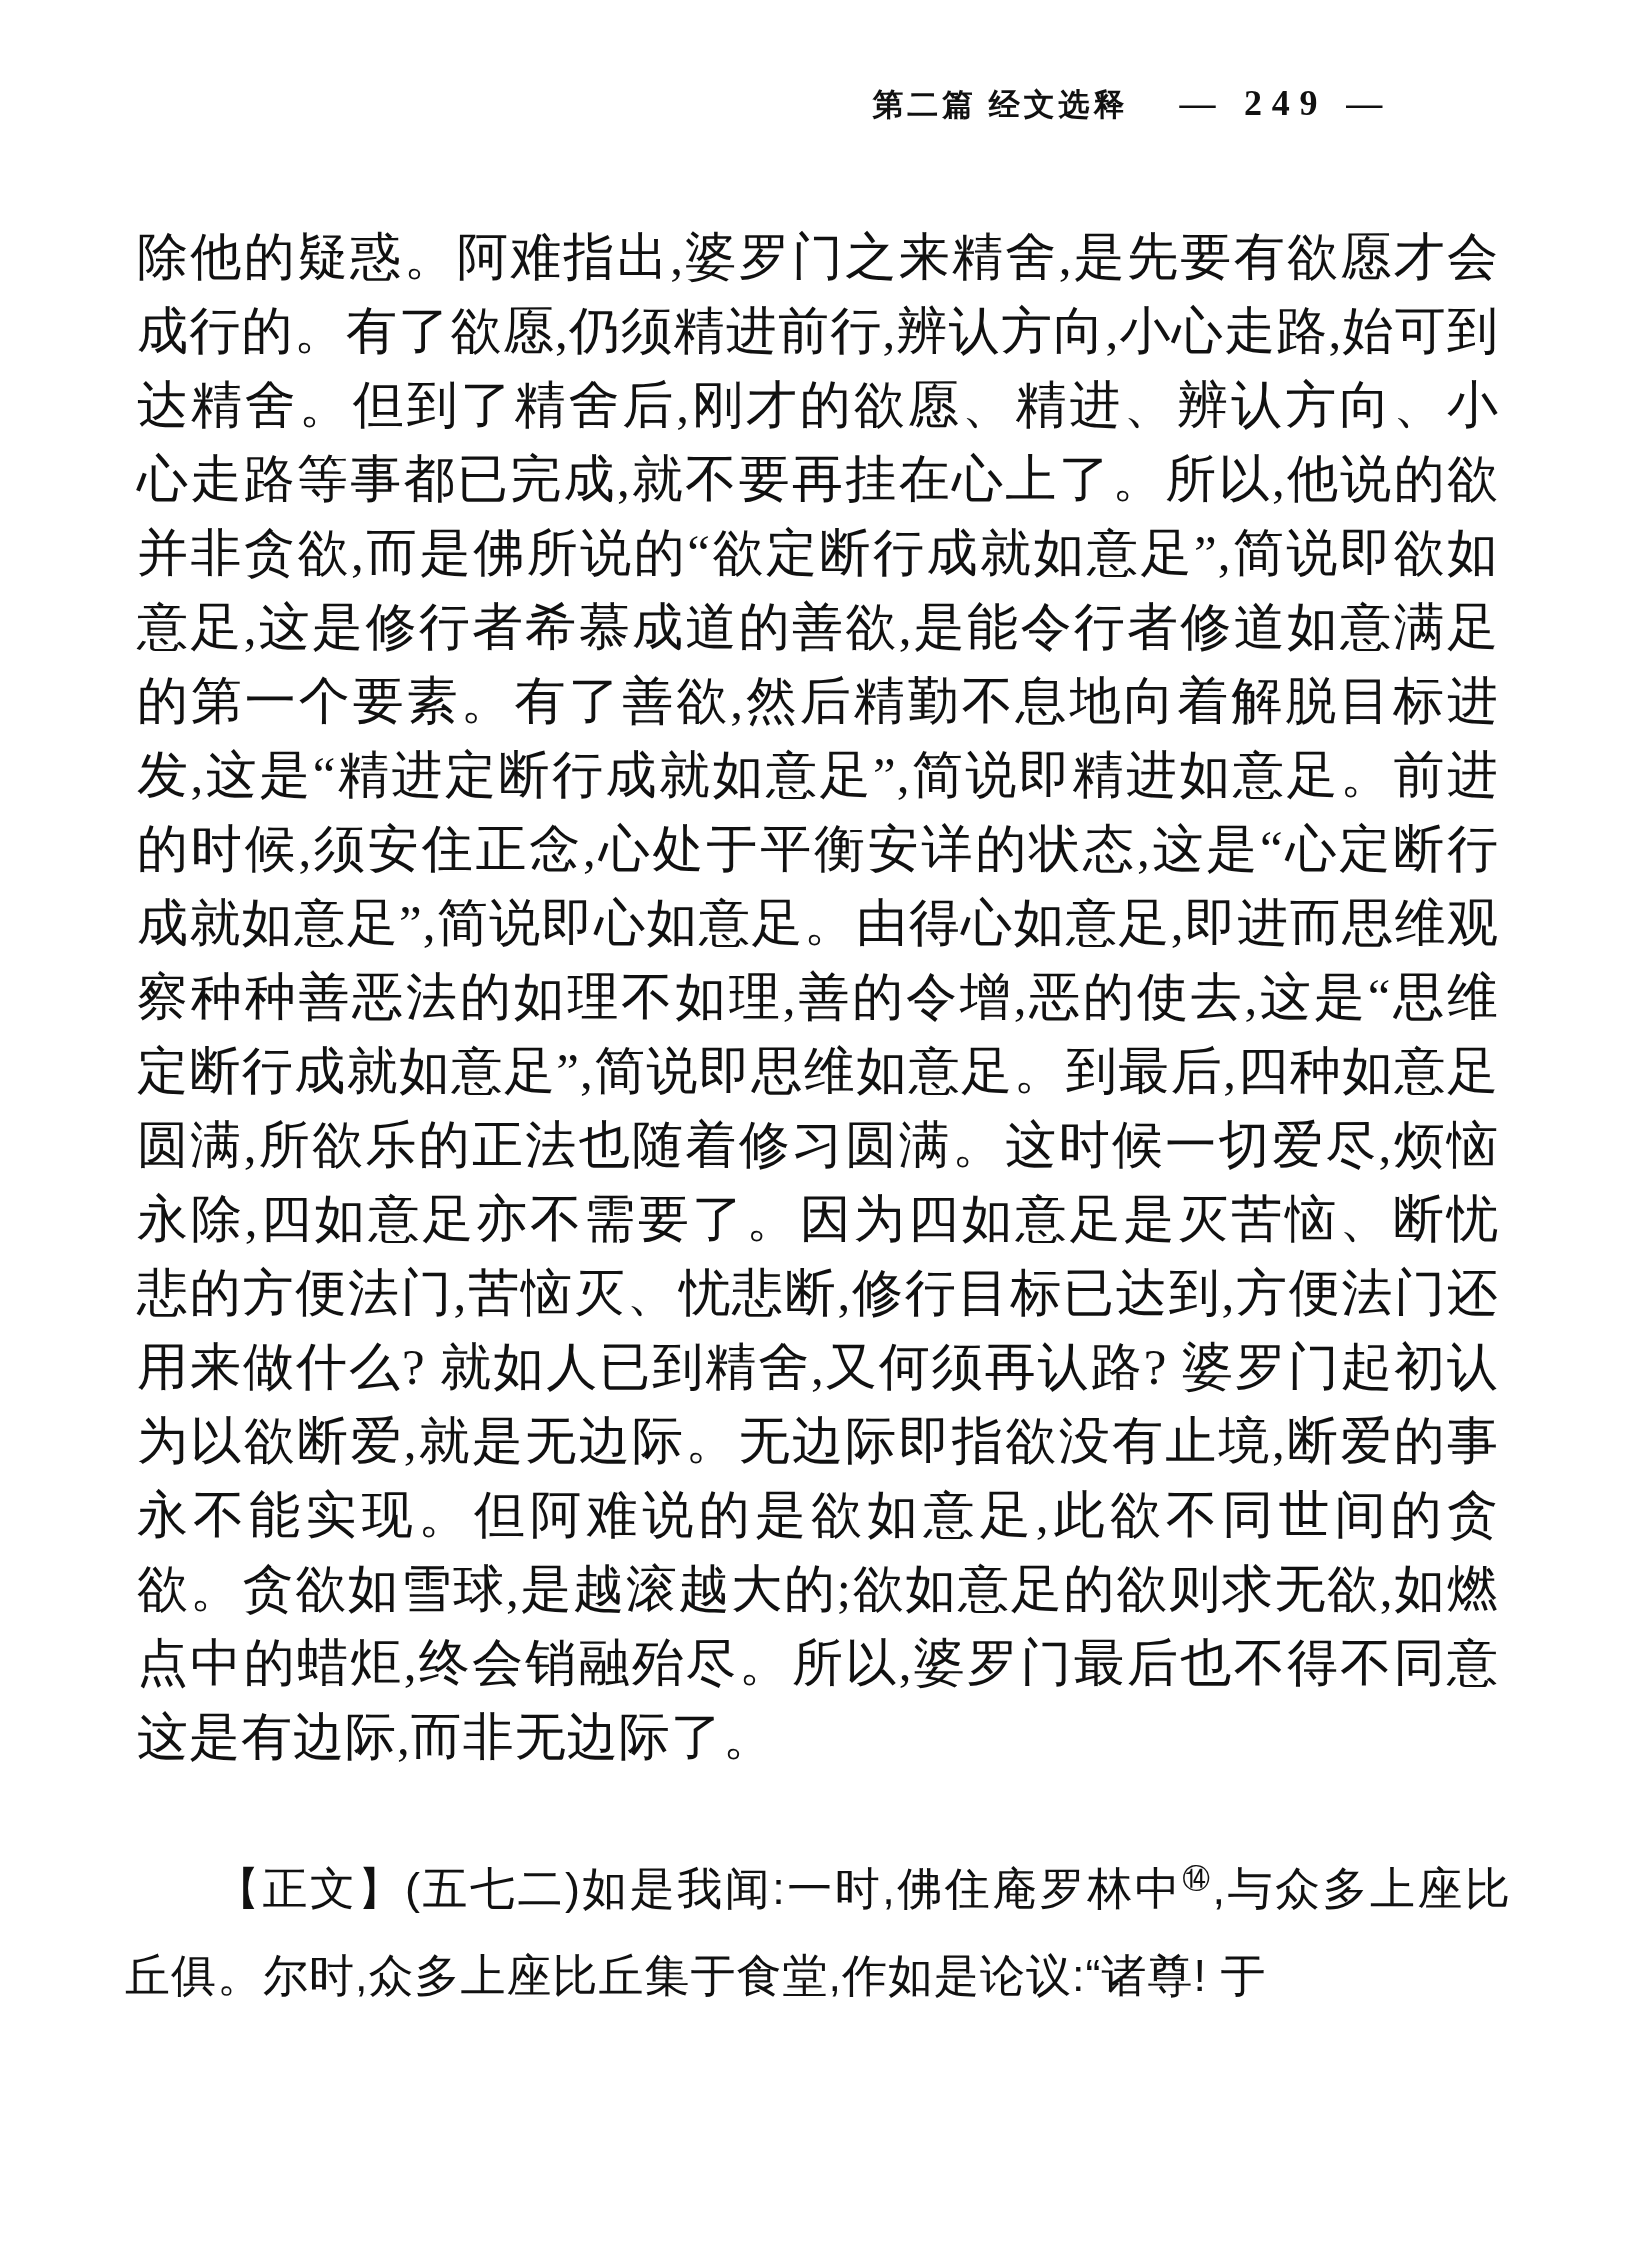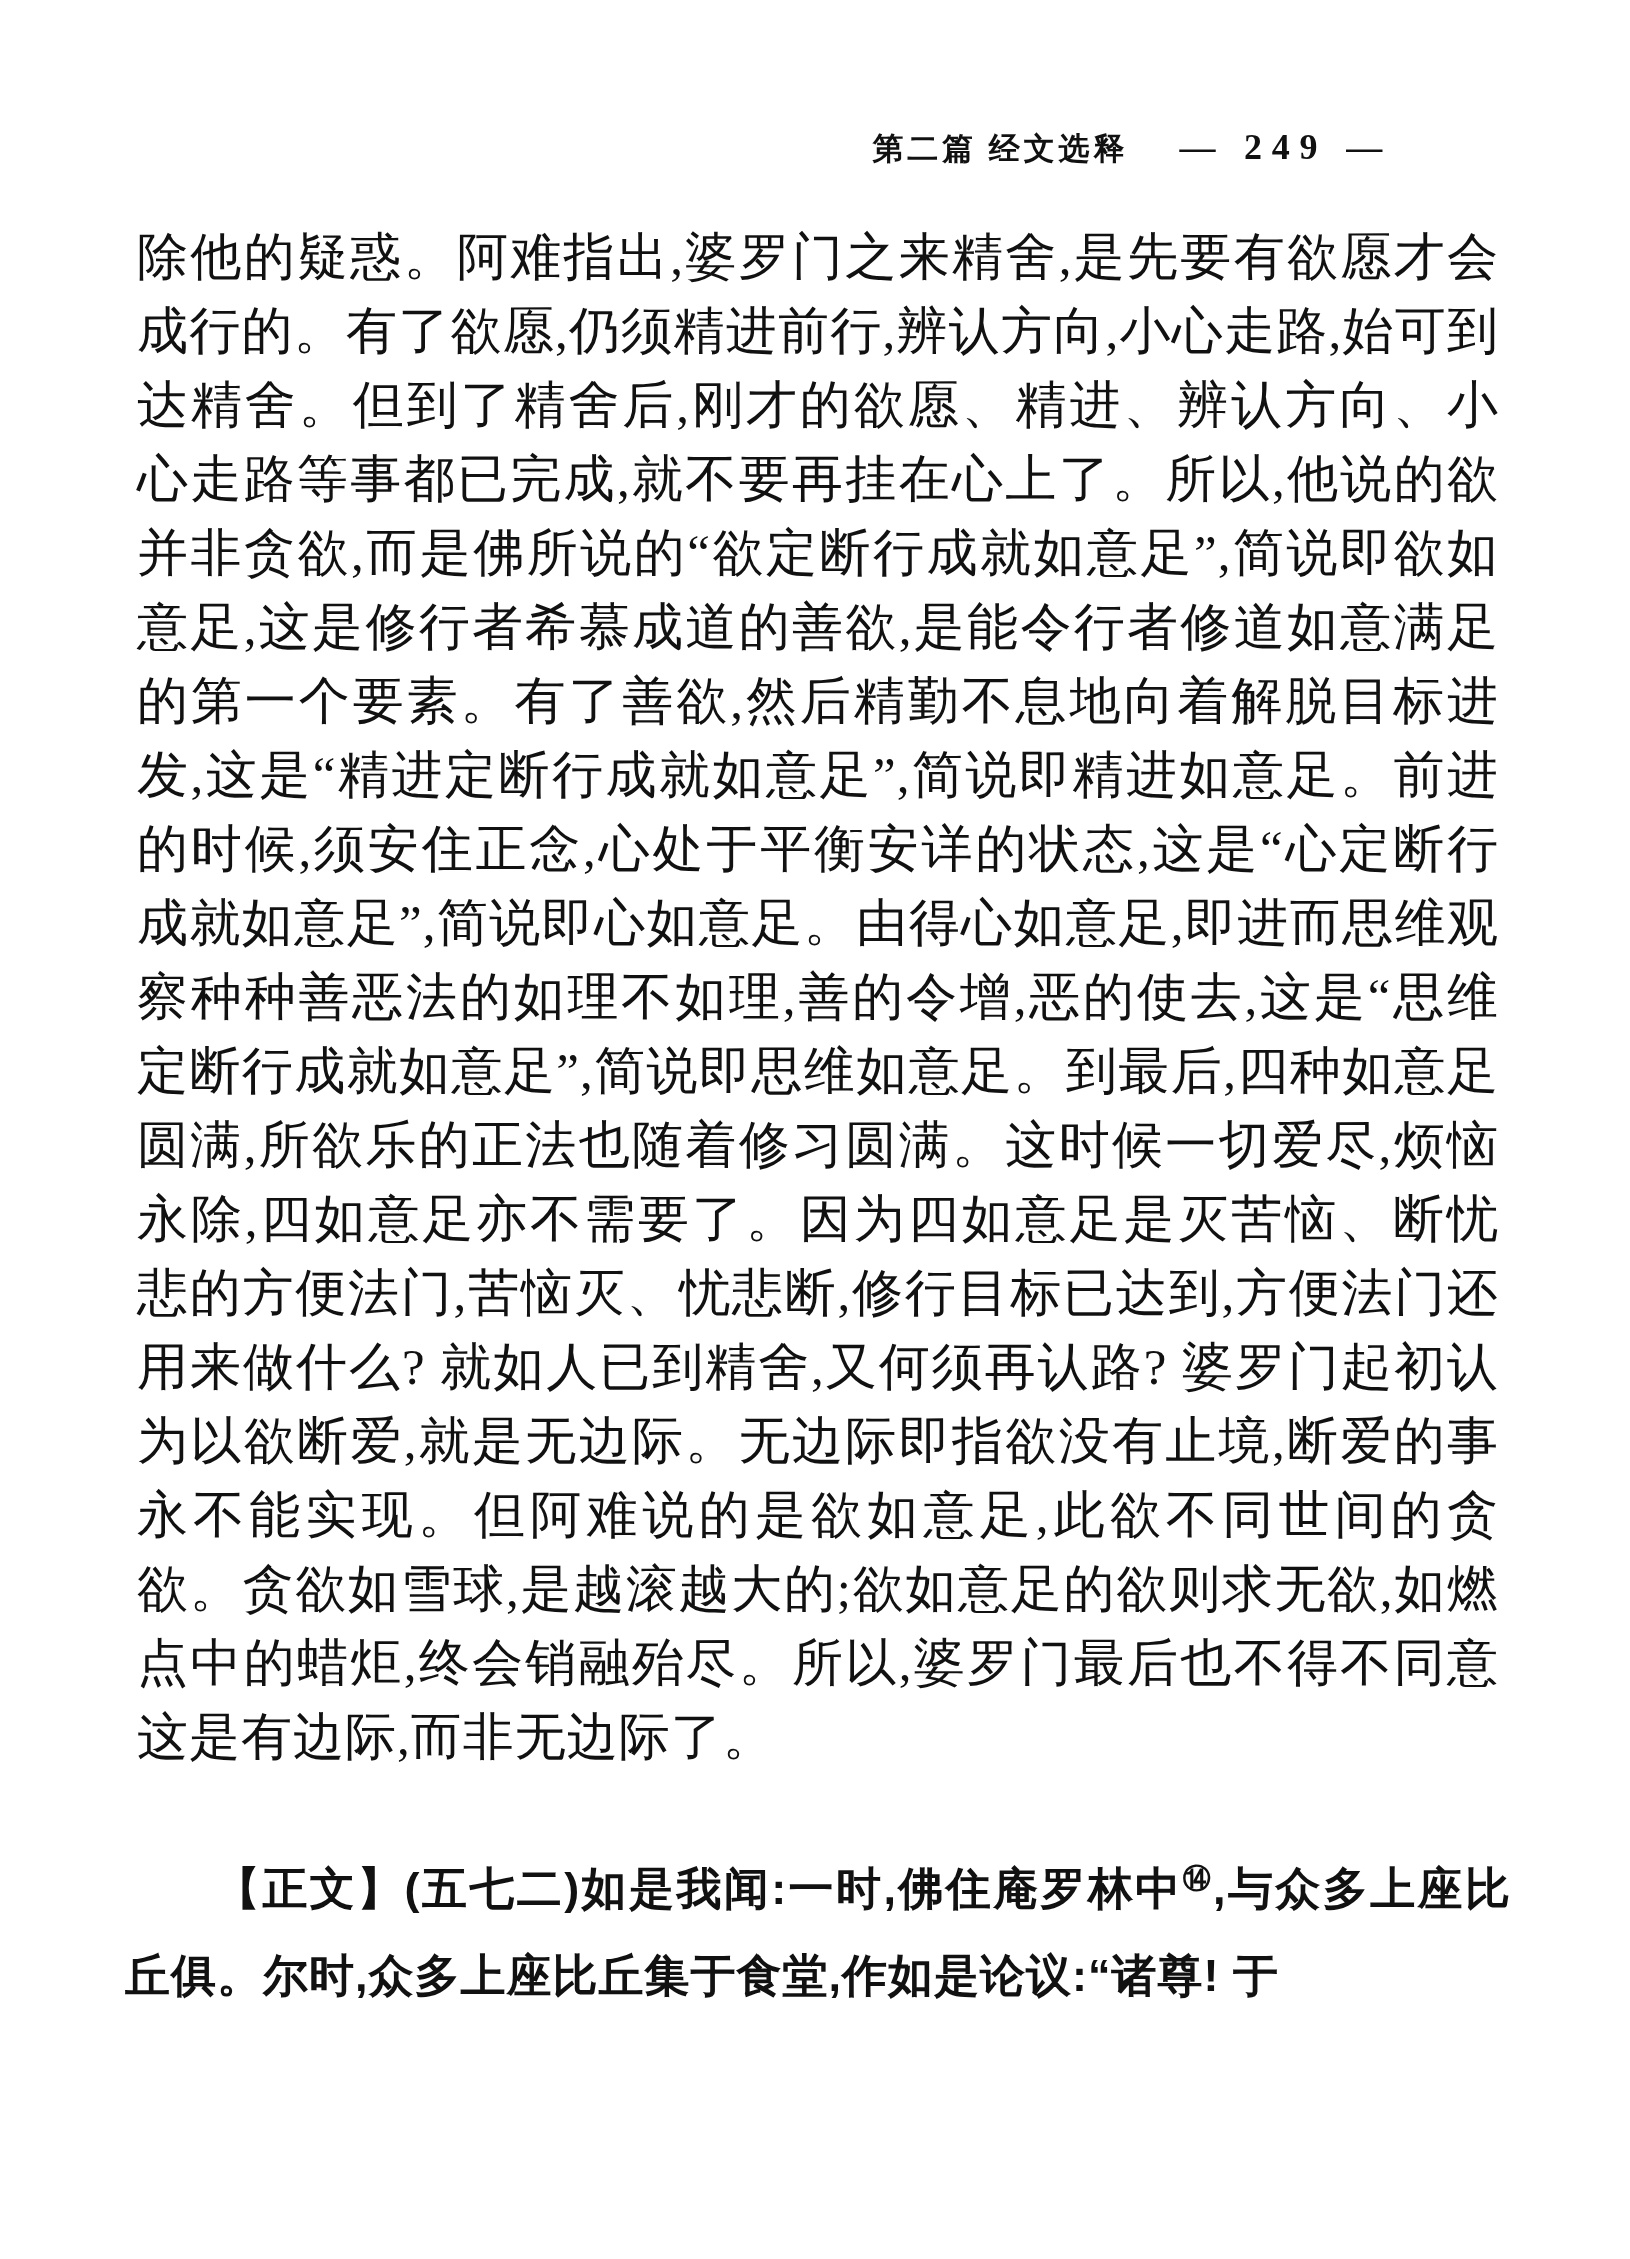--- a/index.html
+++ b/index.html
@@ -20,21 +20,20 @@
     top: 82px;
     right: 239px;
     display: flex;
     align-items: baseline;
     gap: 51px;
     font-family: "Liberation Serif", "DejaVu Serif", serif;
     font-weight: 700;
     font-size: 31px;
     letter-spacing: 3.9px;
     white-space: nowrap;
-    margin-top: 44px;
   }
   .running-header .page-label {
     font-weight: 700;
     letter-spacing: 9.8px;
     font-size: 36px;
   }
   .content {
     position: absolute;
     left: 125px;
     top: 208px;
@@ -56,21 +55,21 @@
     font-size: 51px;
     line-height: 74px;
     text-align: justify;
     text-justify: inter-character;
     letter-spacing: 1px;
   }
   .main-text-para {
     margin: 71px 0 0 0;
     text-indent: 2em;
     font-family: "Liberation Sans", "DejaVu Sans", sans-serif;
-    font-weight: 700;
+    font-weight: 400;
     font-size: 45px;
     line-height: 87px;
     text-align: justify;
     text-justify: inter-character;
     letter-spacing: 1px;
   }
   .footnote-mark {
     font-size: 0.62em;
     vertical-align: super;
     line-height: 0;

